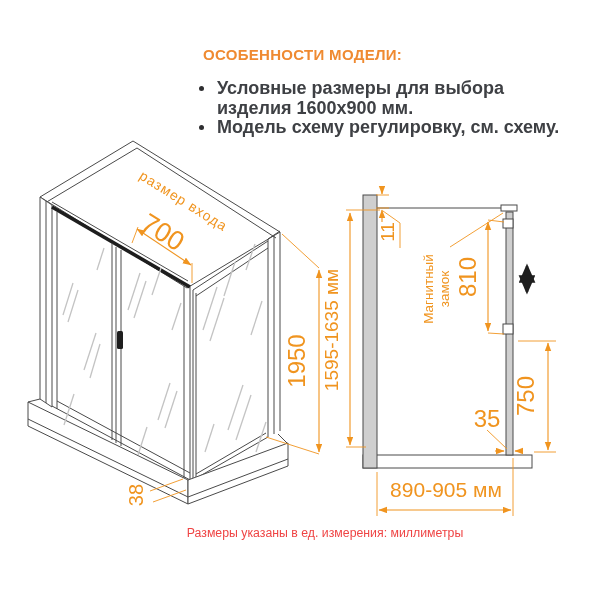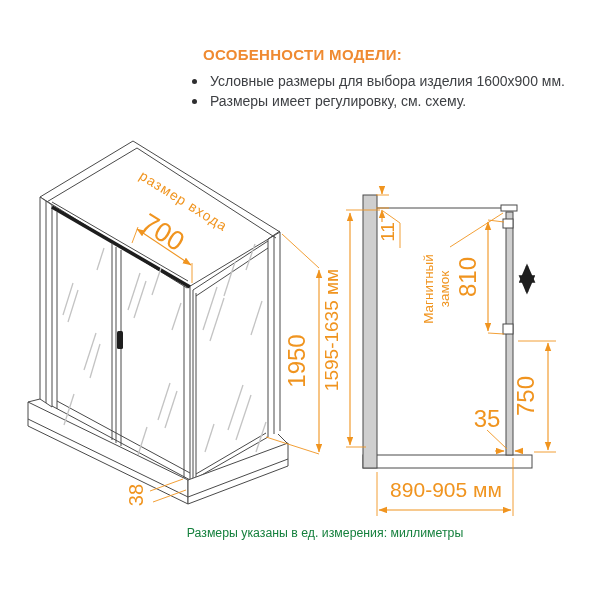--- a/index.html
+++ b/index.html
@@ -1,46 +1,46 @@
 <!DOCTYPE html>
 <html><head>
 <meta charset="utf-8">
 <style>
   html,body{margin:0;padding:0;background:#fff;}
   .page{position:relative;width:600px;height:600px;background:#fff;overflow:hidden;
         font-family:"Liberation Sans",sans-serif;}
   .header{position:absolute;left:175px;top:46px;width:404px;color:#3E4044;}
   .header .title{margin-left:28px;margin-bottom:5px;color:#EF8A31;font-weight:bold;
         font-size:15px;letter-spacing:.3px;}
-  .header ul{list-style:none;margin:9px;padding:0;font-size:14px;line-height:19.5px;}
+  .header ul{list-style:none;margin:16px;padding:0;font-size:18px;line-height:19.5px;font-weight:bold;}
   .header li{position:relative;padding-left:26px;}
   .header li::before{content:"";position:absolute;left:8px;top:7px;width:5px;height:5px;
         border-radius:50%;background:#2e2e30;}
   .footer{position:absolute;left:50px;right:0;top:526px;text-align:center;
-        font-size:12.3px;color:#15803d;}
+        font-size:12.3px;color:#ef4444;}
   svg text{font-family:"Liberation Sans",sans-serif;}
   .dim{fill:#F0941F;}
   .dim-line{stroke:#F0941F;stroke-width:1.1;fill:none;}
   .ext{stroke:#F0941F;stroke-width:0.9;fill:none;}
   .ln{stroke:#4A4A4A;stroke-width:1;fill:none;}
   .fw{fill:#ffffff;stroke:#4A4A4A;stroke-width:1;}
   .fg{fill:#CFCFCF;stroke:#4A4A4A;stroke-width:1;}
   .hz{stroke:#C3C3C3;stroke-width:1.3;fill:none;}
   .blk{stroke:#1E1E1E;fill:none;}
 </style>
 </head>
 <body>
 
 <div class="page">
 
   <div class="header">
     <div class="title">ОСОБЕННОСТИ МОДЕЛИ:</div>
     <ul>
       <li>Условные размеры для выбора изделия 1600x900 мм.</li>
-      <li>Размеры имеет регулировку, см. схему.</li>
+      <li>Модель схему регулировку, см. схему.</li>
     </ul>
   </div>
 
   <svg width="600" height="600" viewBox="0 0 600 600" style="position:absolute;left:0;top:0;">
     <defs>
       <marker id="mo" orient="auto-start-reverse" markerWidth="10" markerHeight="8" refX="7.5" refY="3">
         <path d="M0,0 L8,3 L0,6 Z" fill="#F0941F"></path>
       </marker>
       <marker id="mb" orient="auto-start-reverse" markerWidth="10" markerHeight="9" refX="7" refY="3.5">
         <path d="M0,0 L8,3.5 L0,7 Z" fill="#1E1E1E"></path>

